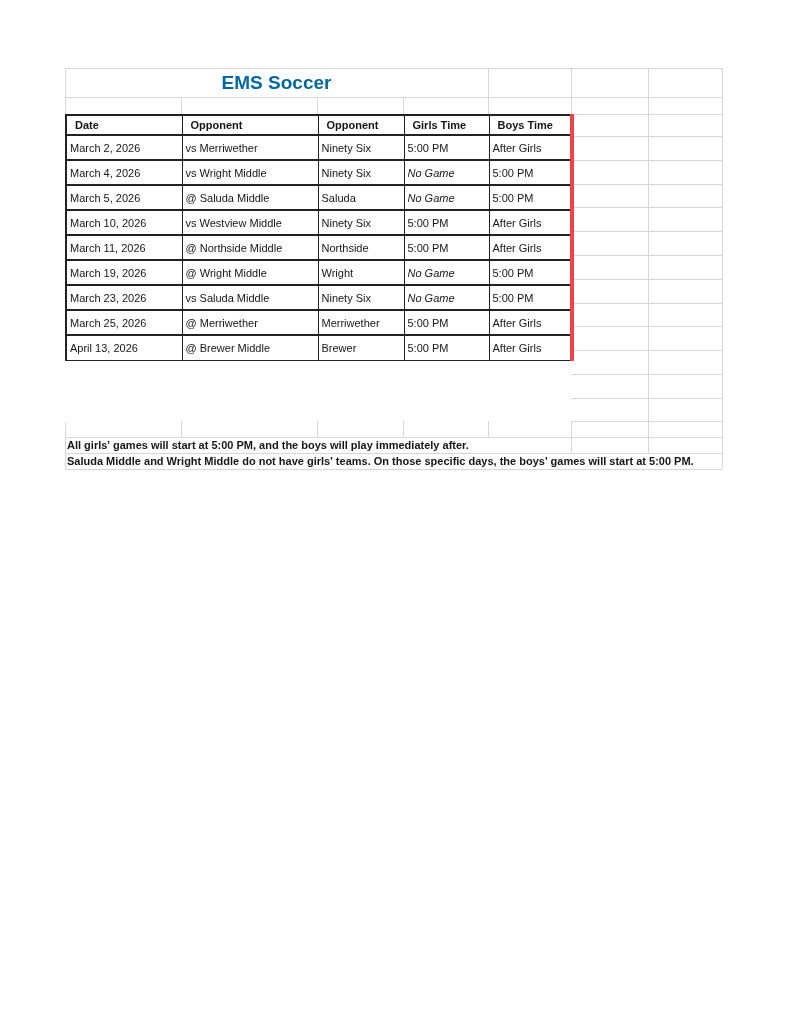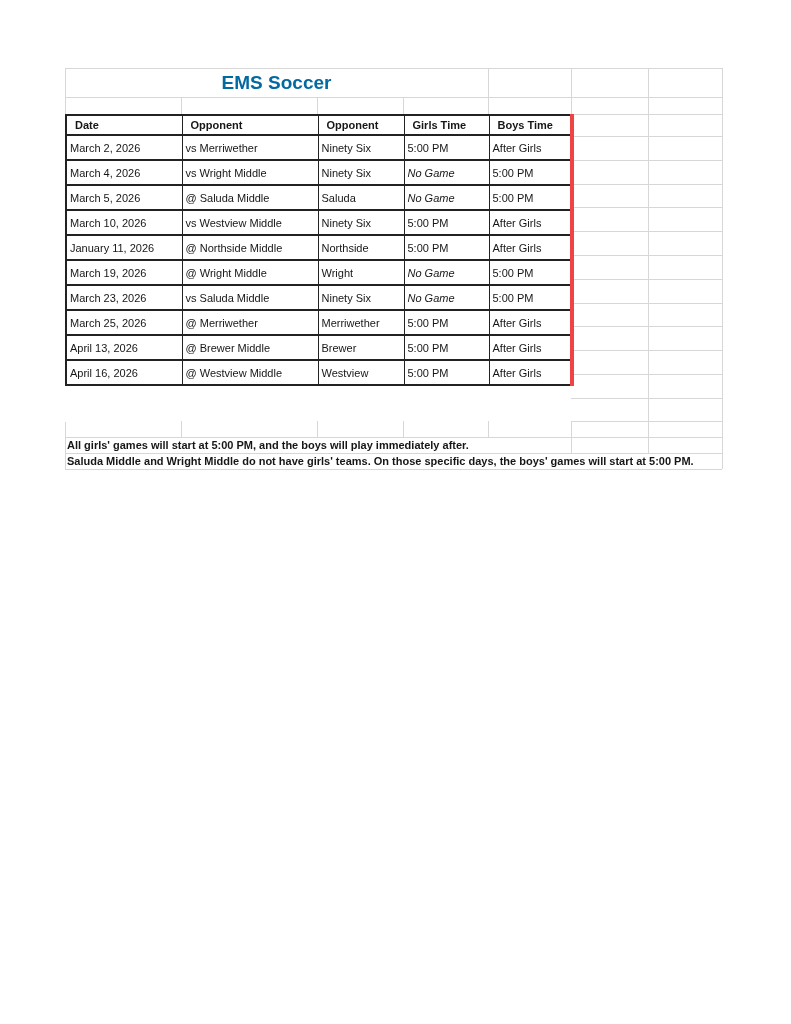--- a/index.html
+++ b/index.html
@@ -126,21 +126,21 @@
       <td>5:00 PM</td>
     </tr>
       <tr>
       <td>March 10, 2026</td>
       <td>vs Westview Middle</td>
       <td>Ninety Six</td>
       <td>5:00 PM</td>
       <td>After Girls</td>
     </tr>
       <tr>
-      <td>January 11, 2026</td>
+      <td>March 11, 2026</td>
       <td>@ Northside Middle</td>
       <td>Northside</td>
       <td>5:00 PM</td>
       <td>After Girls</td>
     </tr>
       <tr>
       <td>March 19, 2026</td>
       <td>@ Wright Middle</td>
       <td>Wright</td>
       <td class="em">No Game</td>
@@ -160,24 +160,17 @@
       <td>5:00 PM</td>
       <td>After Girls</td>
     </tr>
       <tr>
       <td>April 13, 2026</td>
       <td>@ Brewer Middle</td>
       <td>Brewer</td>
       <td>5:00 PM</td>
       <td>After Girls</td>
     </tr>
-      <tr class="last">
-      <td>April 16, 2026</td>
-      <td>@ Westview Middle</td>
-      <td>Westview</td>
-      <td>5:00 PM</td>
-      <td>After Girls</td>
-    </tr>
     </tbody>
 </table>
 
 <div class="note" style="top:437px;">All girls' games will start at 5:00 PM, and the boys will play immediately after.</div>
 <div class="note" style="top:453px;">Saluda Middle and Wright Middle do not have girls' teams. On those specific days, the boys' games will start at 5:00 PM.</div>
 
 </body></html>

